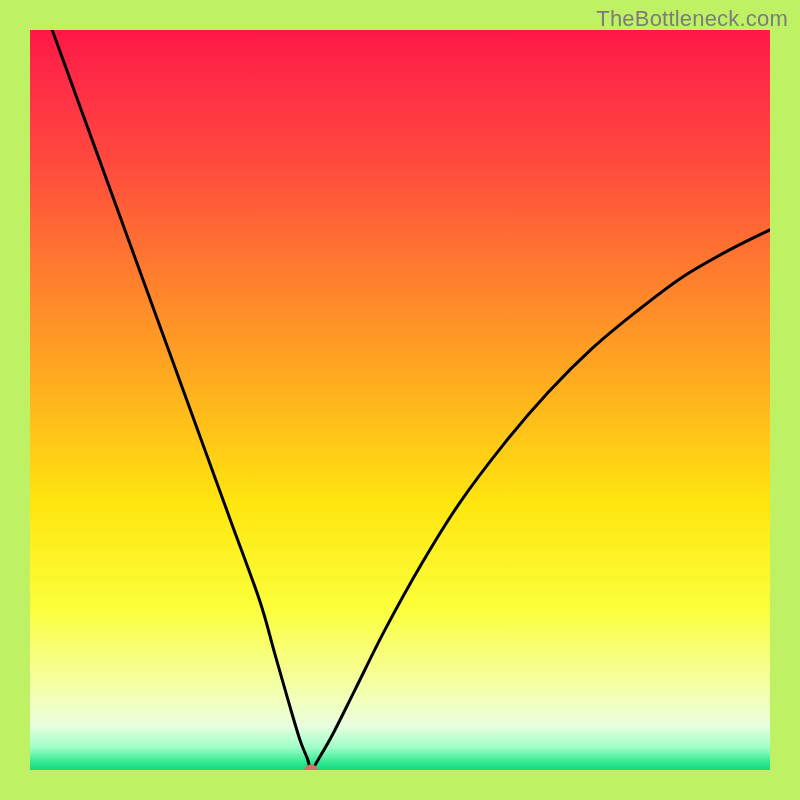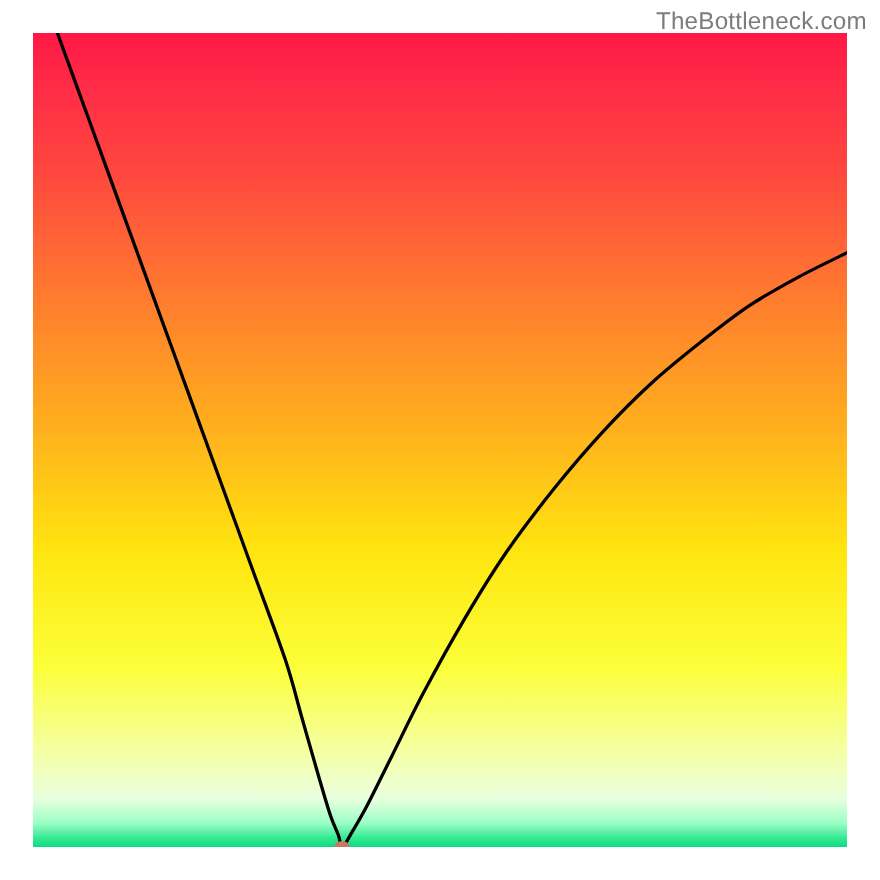--- a/index.html
+++ b/index.html
@@ -10,21 +10,21 @@
     background: #000;
     overflow: hidden;
     font-family: Arial, Helvetica, sans-serif;
   }
   .frame {
     position: absolute;
     left: 0;
     top: 0;
     width: 800px;
     height: 800px;
-    background: #ffffff;
+    background: #bef264;
   }
   .plot {
     position: absolute;
     left: 30px;
     top: 30px;
     width: 740px;
     height: 740px;
     overflow: hidden;
   }
   .gradient {

